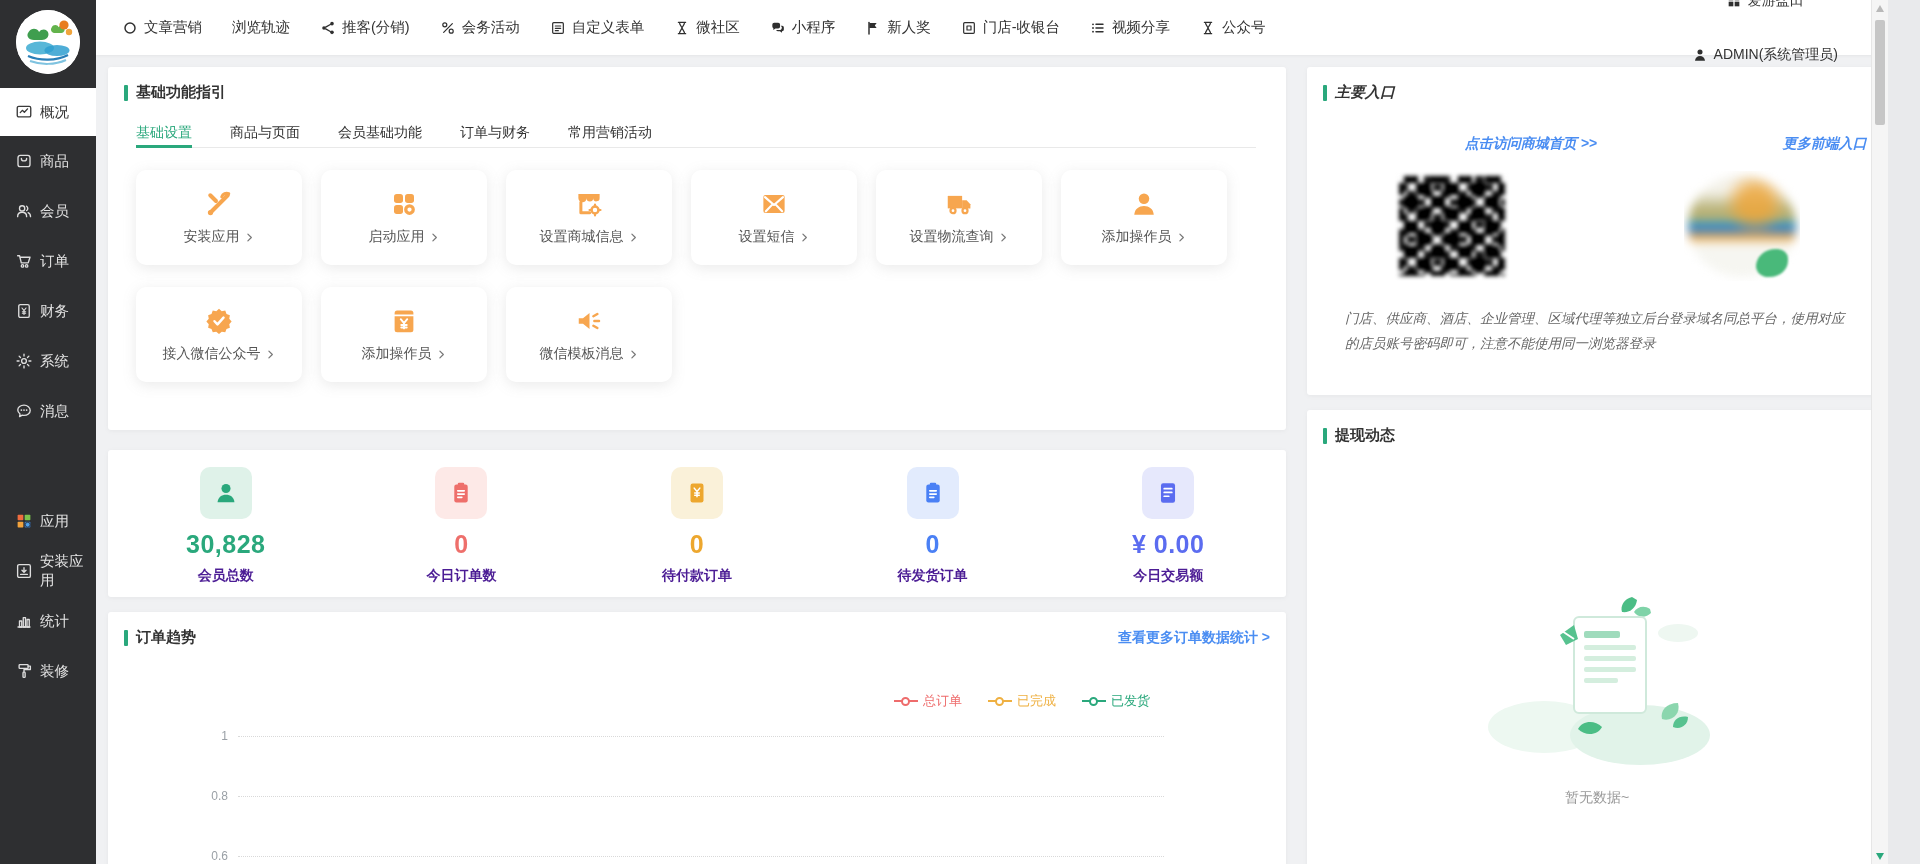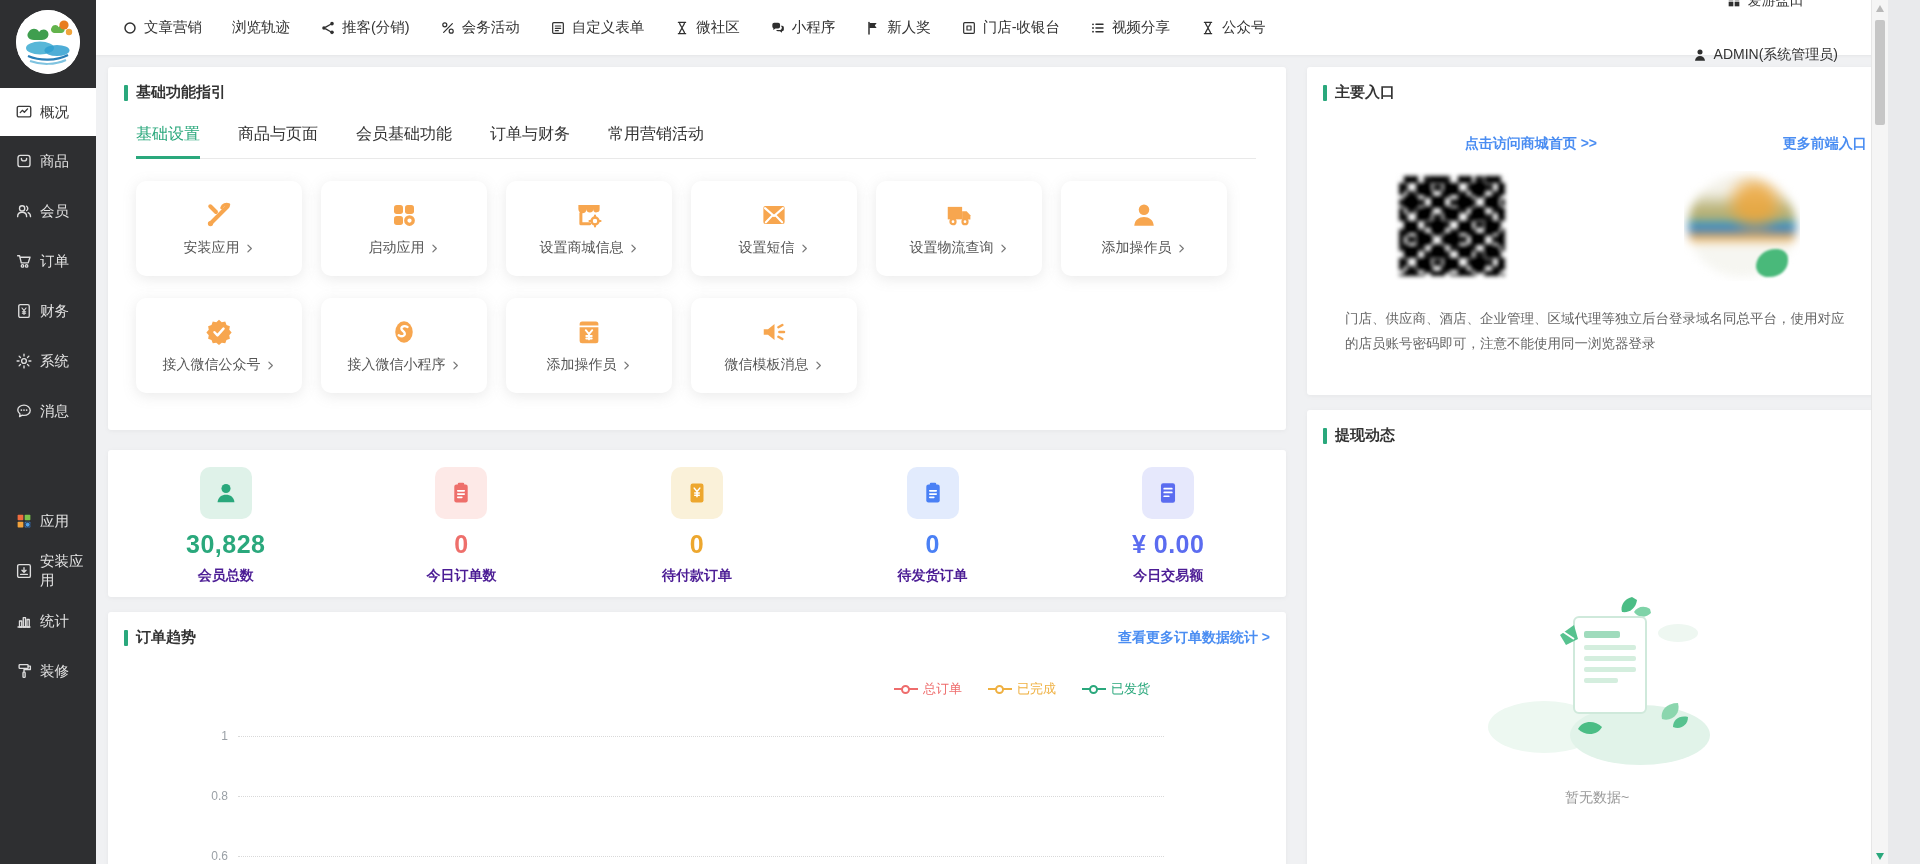--- a/index.html
+++ b/index.html
@@ -28,21 +28,21 @@
 
   
   .card{position:absolute;background:#fff;border-radius:3px;box-shadow:0 1px 4px rgba(120,120,120,.08);box-sizing:border-box;}
   .card-head{display:flex;align-items:center;padding:16px 16px 0 16px;}
   .head-bar{width:4px;height:16px;background:#2aa87c;border-radius:1px;margin-right:8px;flex:none;}
   .card-title{font-size:15px;font-weight:bold;color:#333;}
 
   
   .guide-card{left:108px;top:67px;width:1178px;height:363px;}
   .tabs{display:flex;gap:38px;margin:22px 30px 0 28px;border-bottom:1px solid #e9e9e9;}
-  .tab{font-size:16px;color:#333;padding-bottom:13px;position:relative;cursor:pointer;white-space:nowrap;}
+  .tab{font-size:14px;color:#333;padding-bottom:5px;position:relative;cursor:pointer;white-space:nowrap;}
   .tab.active{color:#2aa87c;}
   .tab.active::after{content:"";position:absolute;left:0;right:0;bottom:-1px;height:3px;background:#2aa87c;}
   .mini-grid{display:grid;grid-template-columns:repeat(6,166px);column-gap:19px;row-gap:22px;margin:22px 0 0 28px;}
   .mini-card{width:166px;height:95px;background:#fff;border-radius:10px;box-shadow:0 3px 14px rgba(140,140,140,.18);display:flex;flex-direction:column;align-items:center;justify-content:center;gap:9px;cursor:pointer;}
   .mini-card .ico{width:30px;height:30px;color:#f7a64f;}
   .mini-label{display:flex;align-items:center;gap:4px;font-size:14px;color:#555;}
   .mini-label .ico{width:11px;height:11px;color:#777;}
 
   
   .stats-card{left:108px;top:450px;width:1178px;height:147px;display:flex;align-items:stretch;}
@@ -55,32 +55,32 @@
   .s2 .stat-icon{background:#fde9e7;color:#ee6f6b;} .s2 .stat-value{color:#ee6f6b;}
   .s3 .stat-icon{background:#faf1d9;color:#eda72e;} .s3 .stat-value{color:#eda72e;}
   .s4 .stat-icon{background:#e2ebfd;color:#4a80f5;} .s4 .stat-value{color:#4a80f5;}
   .s5 .stat-icon{background:#e6e8fc;color:#5b6cf0;} .s5 .stat-value{color:#5b6cf0;}
 
   
   .trend-card{left:108px;top:612px;width:1178px;height:300px;}
   .trend-head{display:flex;align-items:center;justify-content:space-between;padding:16px 16px 0 16px;}
   .trend-title{display:flex;align-items:center;}
   .more-link{font-size:14px;font-weight:bold;color:#4a8df2;cursor:pointer;}
-  .legend{position:absolute;top:68px;right:136px;display:flex;gap:26px;}
+  .legend{position:absolute;top:80px;right:136px;display:flex;gap:26px;}
   .legend-item{display:flex;align-items:center;gap:5px;font-size:13px;color:#555;cursor:pointer;}
   .lg-marker{position:relative;width:24px;height:9px;}
   .lg-marker::before{content:"";position:absolute;top:3.5px;left:0;right:0;height:2px;background:currentColor;}
   .lg-marker::after{content:"";position:absolute;left:7px;top:0;width:9px;height:9px;border:2px solid currentColor;border-radius:50%;background:#fff;box-sizing:border-box;}
   .lg-red{color:#ee6c6c;} .lg-yellow{color:#efb041;} .lg-green{color:#2aa87c;}
   .grid-row{position:absolute;left:88px;right:122px;height:20px;display:flex;align-items:center;}
   .tick{width:32px;text-align:right;font-size:12px;color:#9aa0a6;margin-right:10px;flex:none;}
   .grid-line{flex:1;border-top:1px dotted #d9d9d9;height:0;}
 
   
-  .entry-card{left:1307px;top:67px;width:580px;height:328px;}
+  .entry-card{left:1307px;top:67px;width:580px;height:328px;font-style:italic;}
   .entry-links{display:flex;margin-top:32px;}
   .entry-links .col{flex:1;text-align:right;}
   .entry-link{font-size:14px;font-weight:bold;color:#4a8df2;cursor:pointer;}
   .qr-row{display:flex;margin-top:18px;}
   .qr-row .col{flex:1;display:flex;justify-content:center;}
   .qr-box{width:116px;height:110px;position:relative;background:#fff;overflow:hidden;}
   .qr-bw::before{content:"";position:absolute;inset:5px;
     background:
       repeating-conic-gradient(#161616 0% 25%, #f2f2f2 25% 50%) 0 0 / 17px 15px,
       repeating-conic-gradient(#000 0% 25%, #fff 25% 50%) 5px 7px / 27px 25px;
@@ -498,36 +498,20 @@
             <span class="ico">
               <svg viewBox="0 0 24 24" fill="none" stroke="currentColor" stroke-width="1.8" stroke-linecap="round" stroke-linejoin="round">
                 <path d="M8.5 4.5l7.5 7.5-7.5 7.5" stroke-width="2.6"></path>
               </svg>
             </span>
           </span>
         </div>
       <div class="mini-card">
           <span class="ico">
             <svg viewBox="0 0 24 24" fill="none" stroke="currentColor" stroke-width="1.8" stroke-linecap="round" stroke-linejoin="round">
-              <ellipse cx="12" cy="12" rx="7" ry="8.6" fill="currentColor" stroke="none"></ellipse>
-              <path d="M14.8 8c-3.4-1.9-6.8.8-3.6 3.2 3.2 2.4.6 5.6-3.4 3.4" stroke="#fff" stroke-width="1.9"></path>
-            </svg>
-          </span>
-          <span class="mini-label">
-            <span>接入微信小程序</span>
-            <span class="ico">
-              <svg viewBox="0 0 24 24" fill="none" stroke="currentColor" stroke-width="1.8" stroke-linecap="round" stroke-linejoin="round">
-                <path d="M8.5 4.5l7.5 7.5-7.5 7.5" stroke-width="2.6"></path>
-              </svg>
-            </span>
-          </span>
-        </div>
-      <div class="mini-card">
-          <span class="ico">
-            <svg viewBox="0 0 24 24" fill="none" stroke="currentColor" stroke-width="1.8" stroke-linecap="round" stroke-linejoin="round">
               <rect x="4.5" y="3.5" width="15" height="17.5" rx="2" fill="currentColor" stroke="none"></rect>
               <path d="M4.5 7.5h15" stroke="#fff" stroke-width="1.5"></path>
               <path d="M9.4 10.5l2.6 3.2 2.6-3.2M12 13.7v4.2M9.8 15.2h4.4M9.8 17.2h4.4" stroke="#fff" stroke-width="1.5"></path>
             </svg>
           </span>
           <span class="mini-label">
             <span>添加操作员</span>
             <span class="ico">
               <svg viewBox="0 0 24 24" fill="none" stroke="currentColor" stroke-width="1.8" stroke-linecap="round" stroke-linejoin="round">
                 <path d="M8.5 4.5l7.5 7.5-7.5 7.5" stroke-width="2.6"></path>

